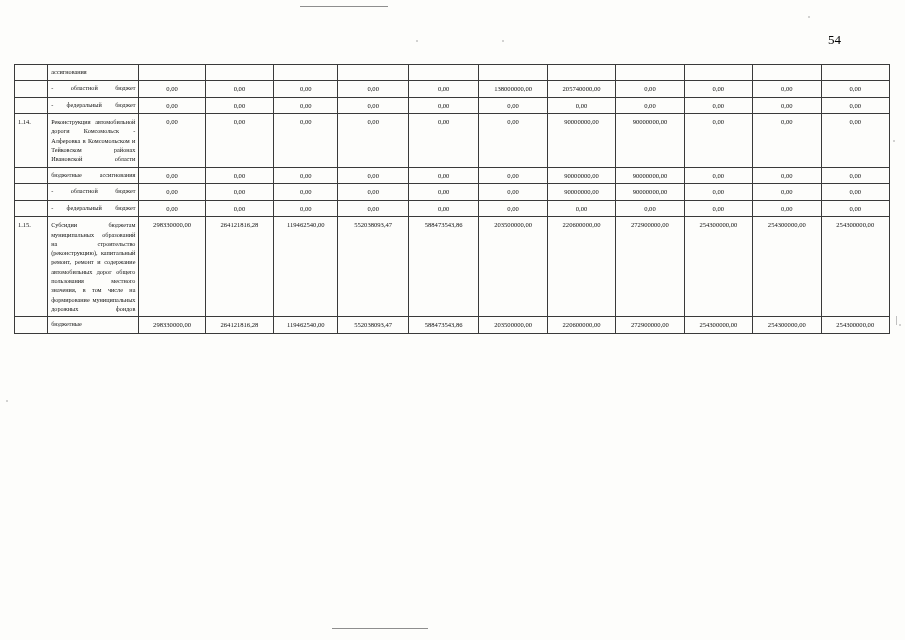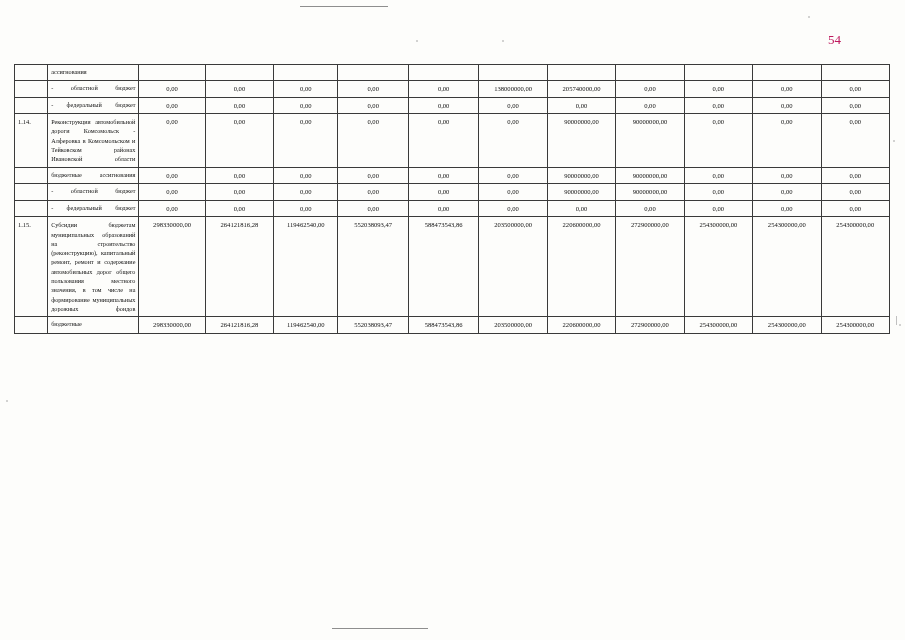--- a/index.html
+++ b/index.html
@@ -37,21 +37,21 @@
     width: 96px;
     height: 1px;
     background: #8e8e8e;
   }
   .page-number {
     position: absolute;
     right: 64px;
     top: 32px;
     font-size: 13px;
     font-family: "Liberation Serif", serif;
-    color: #be185d;
+    color: #000000;
     margin-left: 44px;
   }
   .speck {
     position: absolute;
     width: 2px;
     height: 2px;
     background: #c3c3c3;
     border-radius: 50%;
   }
   .edge-tick {

